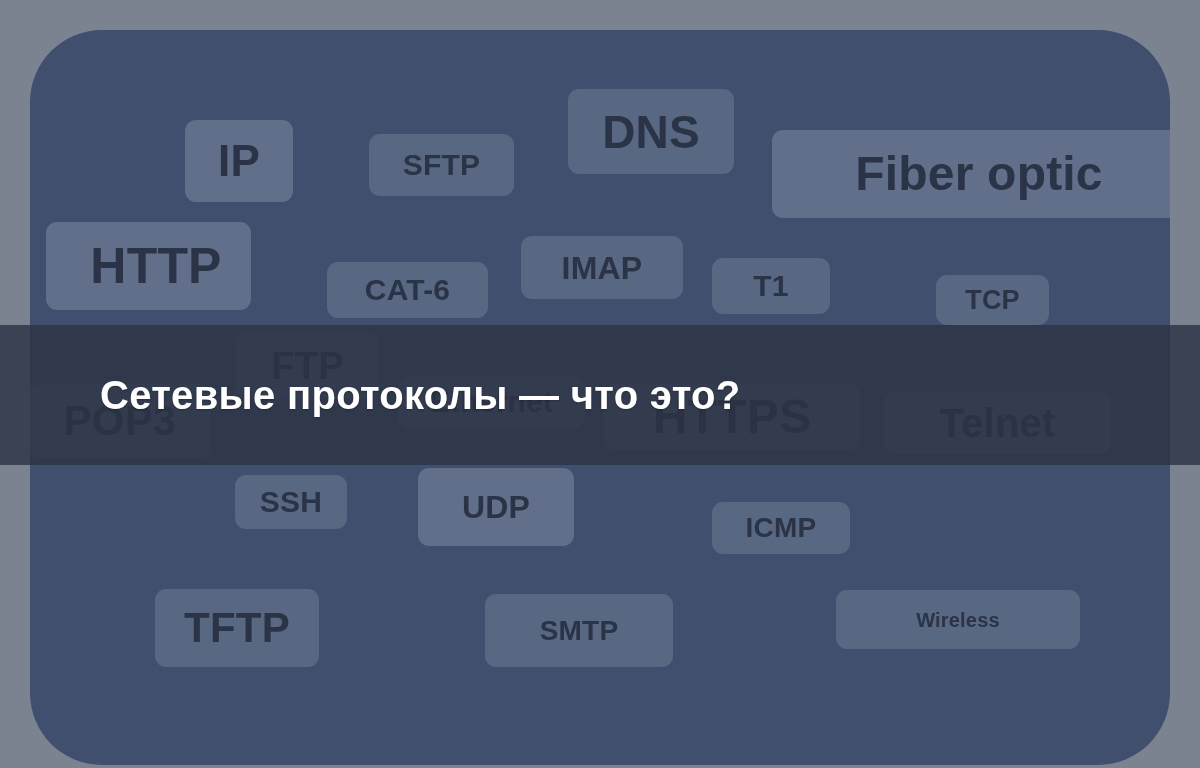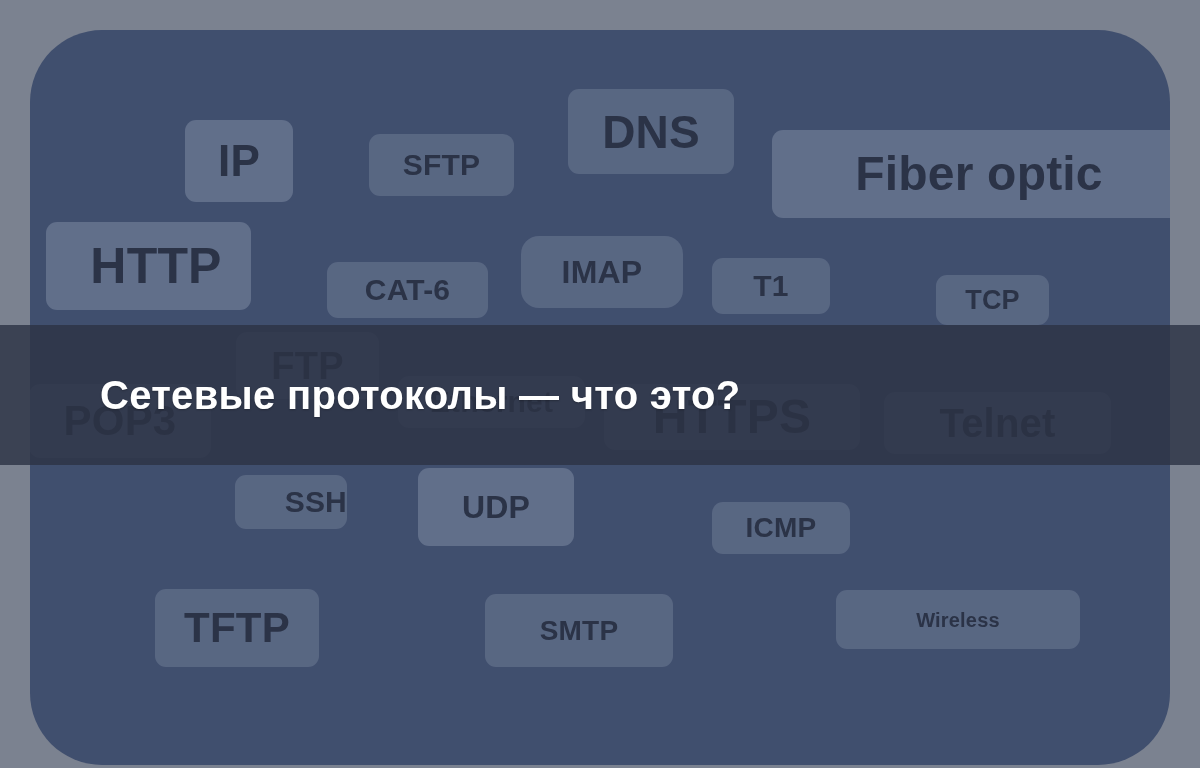--- a/index.html
+++ b/index.html
@@ -90,21 +90,21 @@
         </div>
         <div class="tag t-strong" style="left: 742px; top: 100px; width: 414px; height: 88px; font-size: 48px;">
           <span>Fiber optic</span>
         </div>
         <div class="tag t-strong" style="left: 16px; top: 192px; width: 205px; height: 88px; font-size: 50px; padding-left: 15px;">
           <span>HTTP</span>
         </div>
         <div class="tag t-mid" style="left: 297px; top: 208px; width: 161px; height: 56px; font-size: 30px; margin-top: 24px;">
           <span>CAT-6</span>
         </div>
-        <div class="tag t-mid" style="left: 491px; top: 206px; width: 162px; height: 72px; font-size: 32px; border-radius: 18px;">
+        <div class="tag t-mid" style="left: 491px; top: 206px; width: 162px; height: 63px; font-size: 32px;">
           <span>IMAP</span>
         </div>
         <div class="tag t-mid" style="left: 682px; top: 228px; width: 118px; height: 56px; font-size: 30px;">
           <span>T1</span>
         </div>
         <div class="tag t-mid" style="left: 871px; top: 245px; width: 113px; height: 50px; font-size: 27px; margin-left: 35px;">
           <span>TCP</span>
         </div>
         <div class="tag t-soft" style="left: 206px; top: 302px; width: 143px; height: 67px; font-size: 38px;">
           <span>FTP</span>
@@ -114,21 +114,21 @@
         </div>
         <div class="tag t-soft" style="left: 368px; top: 346px; width: 187px; height: 52px; font-size: 30px;">
           <span>Ethernet</span>
         </div>
         <div class="tag t-soft" style="left: 574px; top: 354px; width: 256px; height: 66px; font-size: 48px;">
           <span>HTTPS</span>
         </div>
         <div class="tag t-soft" style="left: 854px; top: 362px; width: 227px; height: 62px; font-size: 40px;">
           <span>Telnet</span>
         </div>
-        <div class="tag t-mid" style="left: 205px; top: 445px; width: 112px; height: 54px; font-size: 30px; justify-content: flex-end;">
+        <div class="tag t-mid" style="left: 205px; top: 445px; width: 112px; height: 54px; font-size: 30px;">
           <span>SSH</span>
         </div>
         <div class="tag t-strong" style="left: 388px; top: 438px; width: 156px; height: 78px; font-size: 32px;">
           <span>UDP</span>
         </div>
         <div class="tag t-mid" style="left: 682px; top: 472px; width: 138px; height: 52px; font-size: 28px;">
           <span>ICMP</span>
         </div>
         <div class="tag t-mid" style="left: 125px; top: 559px; width: 164px; height: 78px; font-size: 42px;">
           <span>TFTP</span>

